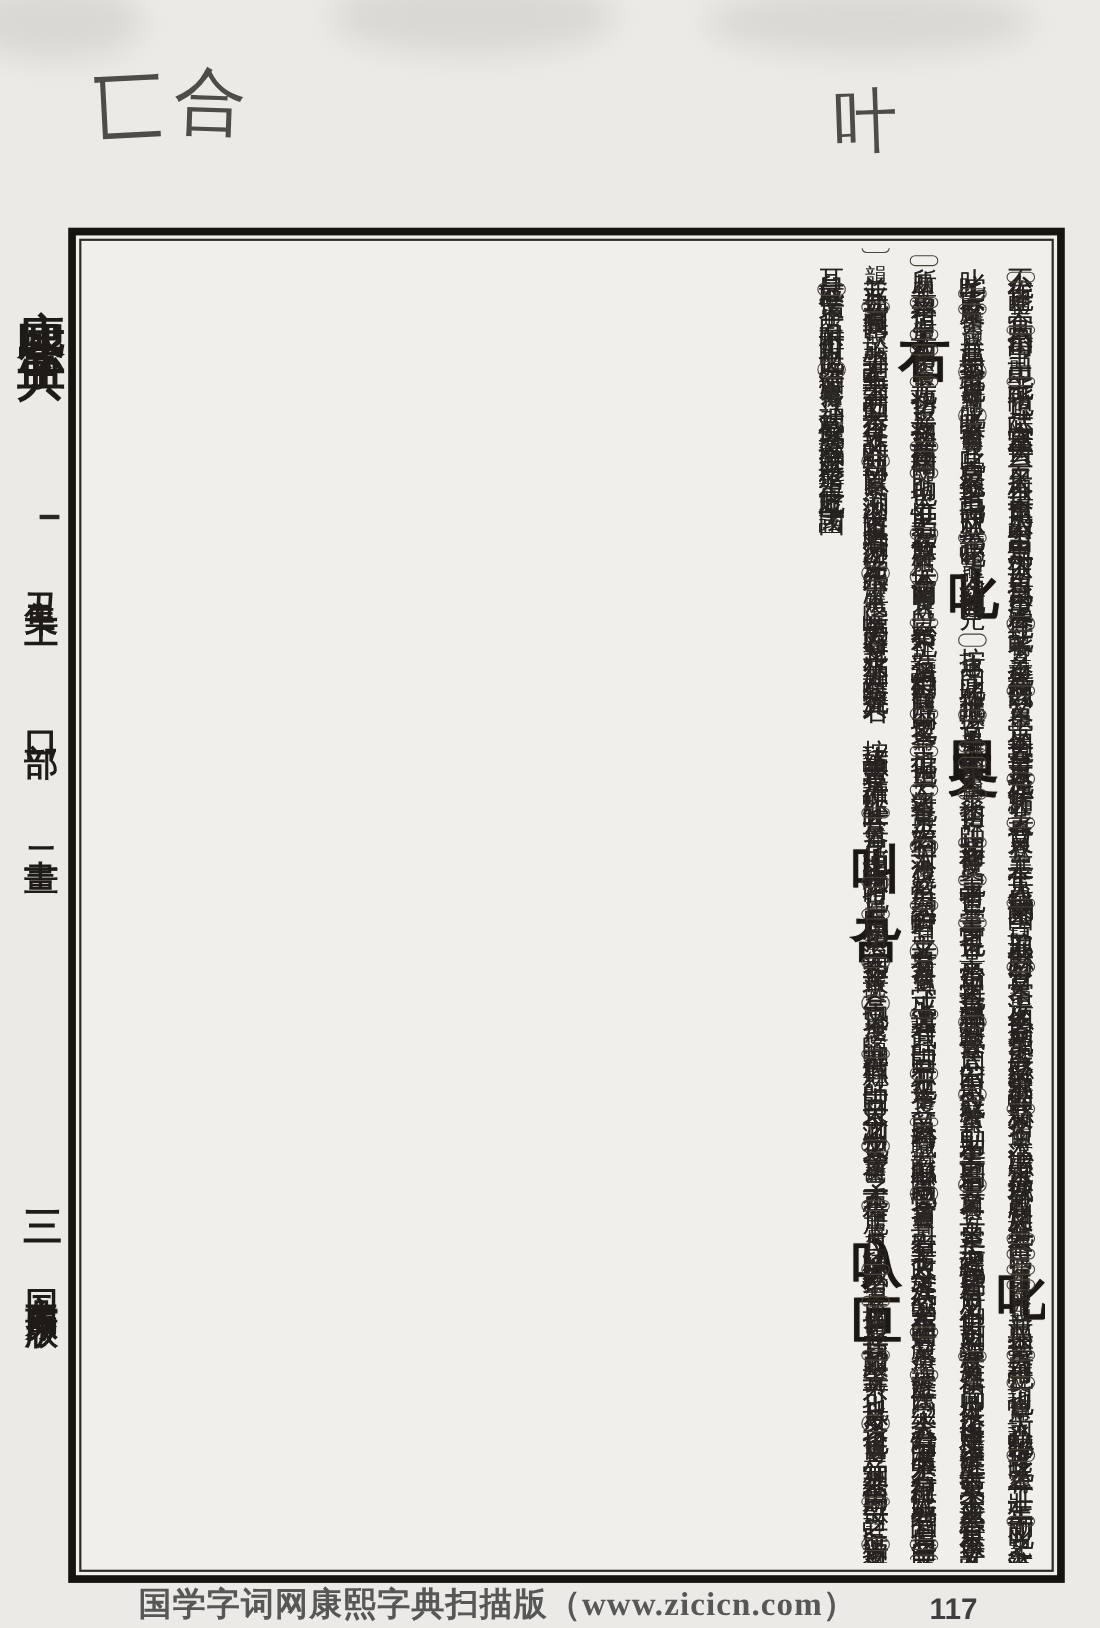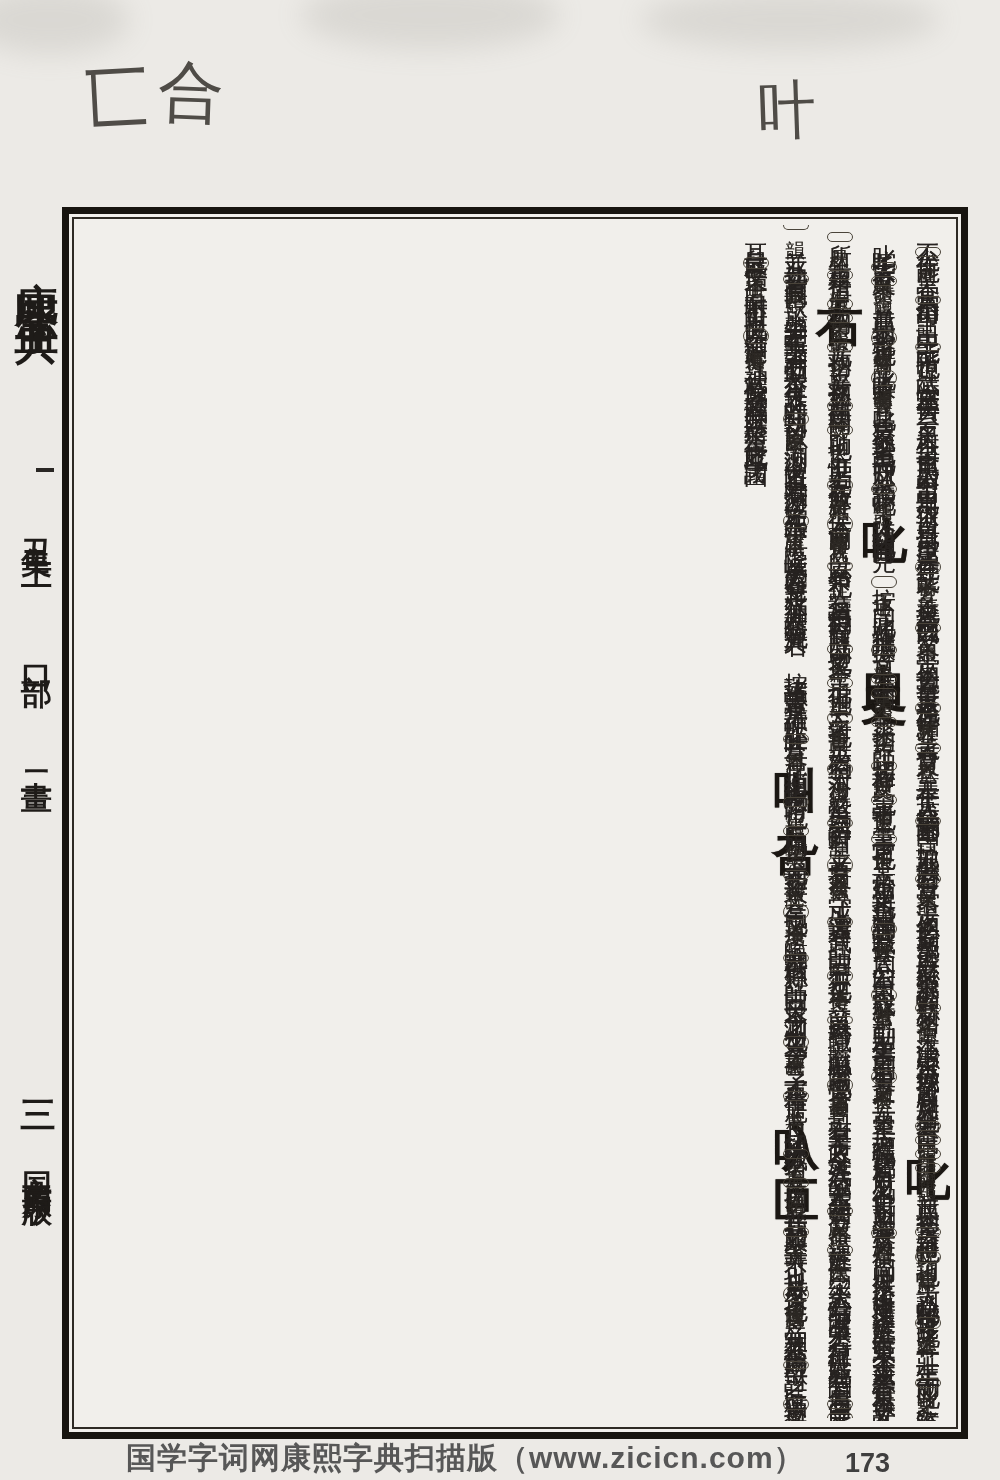--- a/index.html
+++ b/index.html
@@ -53,21 +53,21 @@
   }
   .textflow .src{
     font-size:19px;letter-spacing:2px;color:#2c2824;
     border:1.6px solid #4a443a;border-radius:9px;
     padding:2px 1px;margin:2px 0;
   }
   .textflow .txt{}
 
   
   .footer-mark{position:absolute;left:126px;top:1438px;
-    font-family:Liberation Sans, sans-serif;
+    font-family:Liberation Serif, serif;
     font-weight:700;font-size:30px;color:#575757;letter-spacing:1px;}
   .footer-num{position:absolute;left:845px;top:1448px;
     font-family:"Liberation Sans","DejaVu Sans",sans-serif;
     font-weight:700;font-size:27px;color:#3f3f3f;}
 </style>
 </head>
 <body>
 
 <div class="smudge sm1"></div>
 <div class="smudge sm2"></div>
@@ -87,13 +87,13 @@
   <div class="side side-pub">同文書局原版</div>
 </aside>
 
 <div class="frame">
   <div class="frame-inner">
     <div id="flow" class="textflow"><span class="txt">不台作能</span><span class="src">周禮</span><span class="txt">春官大宗伯司中</span><span class="src">註</span><span class="txt">司中三能三階也</span><span class="src">疏</span><span class="txt">武陵太守星傳云三台一名天柱上台司命爲太尉中台司中爲司徒下台司祿爲司空史漢皆作三能又</span><span class="src">楊子方言</span><span class="txt">養也晉衞燕魏曰台又</span><span class="src">集韻</span><span class="txt">堂來切音臺台背大老也通作鮐</span><span class="src">詩大雅</span><span class="txt">黃耇台背又</span><span class="src">春秋</span><span class="txt">襄十二年莒人伐我東鄙圍台</span><span class="src">註</span><span class="txt">琅邪費縣南有台亭又</span><span class="src">集韻</span><span class="txt">湯來切音胎元菟郡上殷台縣又樂浪郡黏蟬台縣又州名</span><span class="src">韻會</span><span class="txt">本漢冶縣宋爲赤城郡唐改台州又姓北史有台氏</span><span class="hw">叱</span><span class="src">唐韻</span><span class="src">集韻</span><span class="src">韻會</span><span class="src">正韻</span><span class="txt">並尺栗切音啻入聲訶也</span><span class="src">說文</span><span class="txt">訶也</span><span class="src">倉頡篇</span><span class="txt">大訶爲叱帶從野逃叱之</span><span class="src">公羊傳</span><span class="txt">莊十一年手劒而叱之</span><span class="src">史記</span><span class="txt">淮陰侯傳喑噁叱咤千人皆靡又</span><span class="src">集韻</span><span class="src">韻會</span><span class="txt">並昌栗切音七聲也</span><span class="src">莊子齊物論</span><span class="txt">叱者吸者</span><span class="src">陸德明音義</span><span class="txt">叱昌實反徐邈音七毛晃曰从口从七讀爲叱</span><span class="hw">叱</span><span class="src">集韻</span><span class="txt">火跨切音化開口皃○按</span><span class="src">正字通</span><span class="txt">同叱通作訛無據</span><span class="hw">史</span><span class="txt">古文</span><span class="hw">史</span><span class="src">唐韻</span><span class="txt">疎士切</span><span class="src">集韻</span><span class="src">韻會</span><span class="txt">爽士切</span><span class="src">正韻</span><span class="txt">師止切並音使</span><span class="src">說文</span><span class="txt">記事者也</span><span class="src">玉篇</span><span class="txt">掌書之官也</span><span class="src">世本</span><span class="txt">黃帝始立史官也倉頡沮誦居其職矣</span><span class="src">書立政</span><span class="txt">周公若曰太史司寇蘇公</span><span class="src">禮玉藻</span><span class="txt">動則左史書之言則右史書之又</span><span class="src">周禮天官</span><span class="txt">女史掌王后之禮職凡官屬皆有府史又御史長史刺史並漢官名又姓</span><span class="src">廣韻</span><span class="txt">周卿史佚之後出建康又漢複姓五氏有東萊太守太史慈晉有東萊侯史光又叶爽阻切音所</span><span class="src">易林</span><span class="txt">重黎祖后</span><span class="hw">右</span><span class="src">唐韻</span><span class="txt">于救切</span><span class="src">集韻</span><span class="src">韻會</span><span class="txt">尤救切</span><span class="src">正韻</span><span class="txt">爰救切並音祐與祐同</span><span class="src">說文</span><span class="txt">助也</span><span class="src">太甲</span><span class="txt">惟尹躬克左右厥辟</span><span class="src">詩大雅</span><span class="txt">保右命爾</span><span class="src">周禮春官大祝</span><span class="txt">以享右祭祀</span><span class="src">註</span><span class="txt">右讀爲侑勸尸食而拜以助之也又</span><span class="src">玉篇</span><span class="txt">手也偏也</span><span class="src">正韻</span><span class="txt">左之對也</span><span class="src">書禹貢</span><span class="txt">夾右碣石入于河</span><span class="src">禮少儀</span><span class="txt">贊幣自左詔辭自右</span><span class="src">註</span><span class="txt">立者尊右又</span><span class="src">前漢公孫弘傳</span><span class="txt">守成上文遭遇右武</span><span class="src">註</span><span class="txt">師古曰右亦上也又</span><span class="src">循吏傳</span><span class="txt">文翁以爲右職</span><span class="src">註</span><span class="txt">右職縣中高職也又官名</span><span class="src">周禮夏官</span><span class="txt">司右掌羣右之政令又姓漢右公弼宋右嘉祥明右巖又</span><span class="src">廣韻</span><span class="txt">漢複姓五氏</span><span class="src">左傳</span><span class="txt">宋樂大心爲右師漢有中丞右行綽何氏姓苑有右閭右扈右南等氏又</span><span class="src">集韻</span><span class="src">正韻</span><span class="txt">並云九切音有義同</span><span class="src">正韻</span><span class="txt">於上聲訓左右手去聲訓右助二音今從朱註又叶羽軌切音以</span><span class="src">詩秦風</span><span class="txt">溯洄從之道阻且右溯游從之宛在水中沚</span><span class="src">宋玉笛賦</span><span class="txt">隆崛萬丈盤石雙起丹水涌其左醴泉流其右○按諸韻書是直常讀作以非止叶音矣</span><span class="hw">叫</span><span class="src">篇海</span><span class="txt">居消切音鳩唸叫吟也</span><span class="hw">叴</span><span class="src">唐韻</span><span class="txt">巨鳩切</span><span class="src">集韻</span><span class="txt">渠尤切並音求</span><span class="src">說文</span><span class="txt">高气也又</span><span class="src">前漢地理志</span><span class="txt">臨淮郡叴猶縣</span><span class="src">註</span><span class="txt">師古曰音求今之泗州也又三叴矛</span><span class="src">詩秦風</span><span class="txt">二矛重叴俗作訄</span><span class="hw">叺</span><span class="src">玉篇</span><span class="txt">尺之切陳外城俗名</span><span class="hw">叵</span><span class="src">玉篇</span><span class="txt">普火切</span><span class="src">廣韻</span><span class="txt">普我切並頗上聲</span><span class="src">說文</span><span class="txt">不可也从反可又遂也</span><span class="src">後漢隗囂傳</span><span class="txt">帝知其終不爲用叵欲討之</span><span class="src">註</span><span class="txt">叵猶遂也又</span><span class="src">呂布傳</span><span class="txt">大耳兒最叵信又</span><span class="src">正字通</span><span class="txt">叵耐不可耐也又叵羅酒巵</span><span class="src">北史祖珽傳</span><span class="txt">神武宴僚屬珽竊藏金叵羅於髻上得之此叵平諸國</span></div>
   </div>
 </div>
 
 <div class="footer-mark">国学字词网康熙字典扫描版（www.zicicn.com）</div>
-<div class="footer-num">173</div>
+<div class="footer-num">117</div>
 
 </body></html>

